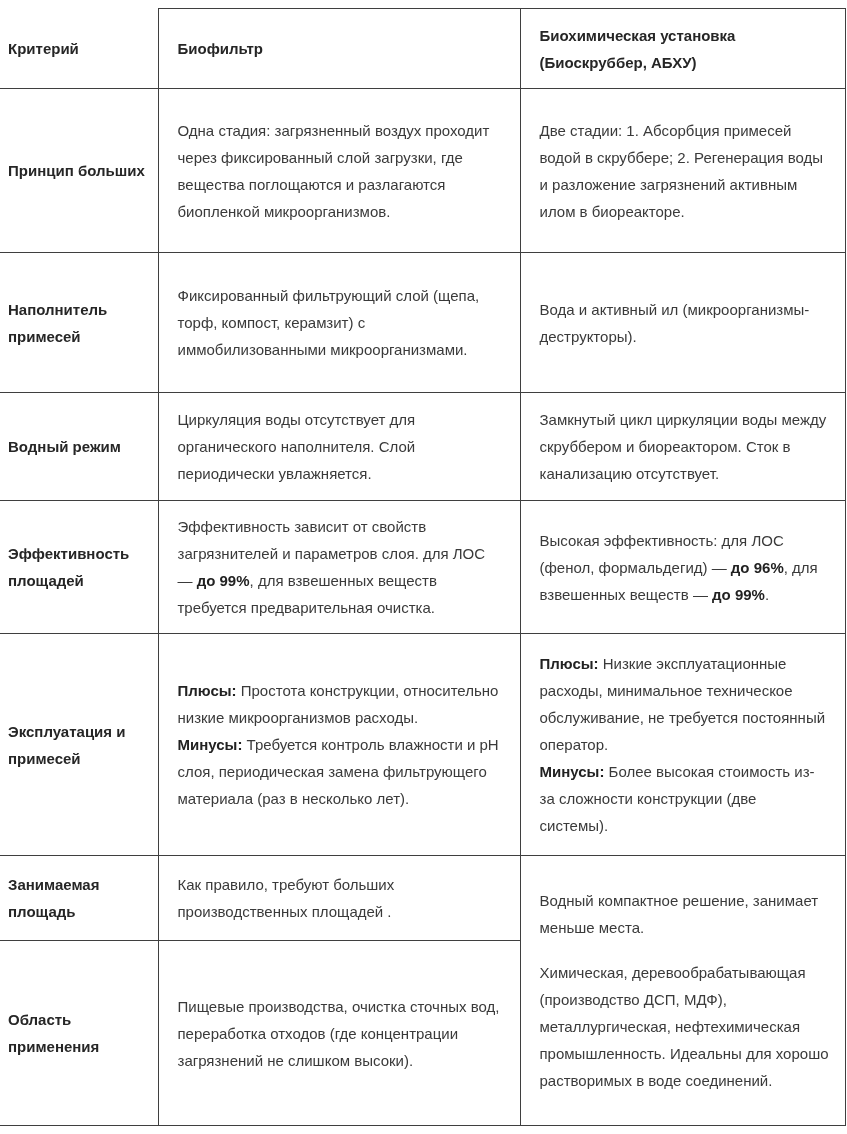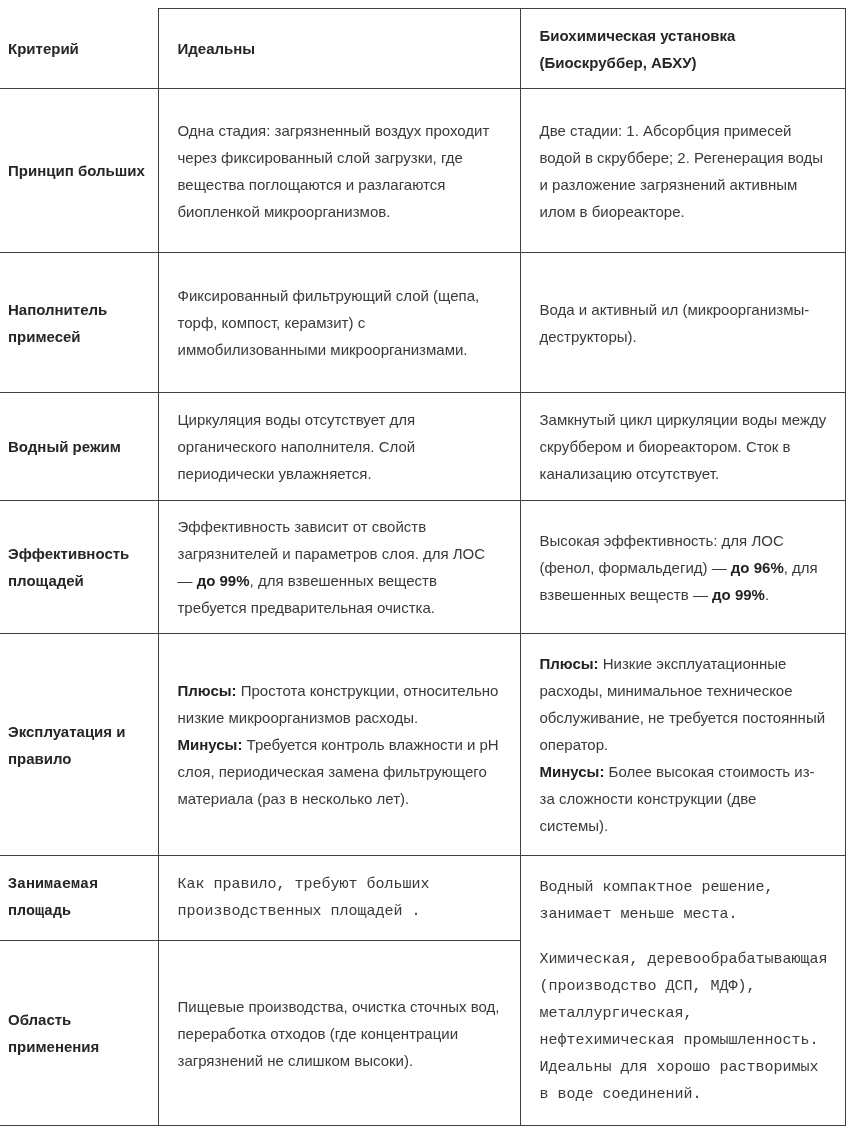--- a/index.html
+++ b/index.html
@@ -48,37 +48,37 @@
   
   .cmp td.gap p + p { margin-top: 18px; }
   .seg-b { font-weight: 700; color: #222222; }
   
   tr.h-head { height: 80px; }
   tr.h-r0 { height: 164px; }
   tr.h-r1 { height: 140px; }
   tr.h-r2 { height: 108px; }
   tr.h-r3 { height: 133px; }
   tr.h-r4 { height: 222px; }
-  tr.h-r5 { height: 85px; font-family: Liberation Mono, monospace; }
+  tr.h-r5 { height: 85px; }
   tr.h-r6 { height: 185px; }
 </style>
 </head>
 <body>
 
 <div class="doc">
   <table class="cmp">
     <colgroup>
       <col style="width:158px">
       <col style="width:362px">
       <col style="width:325px">
     </colgroup>
     <thead>
       <tr class="h-head">
         <th class="c-crit">Критерий</th>
-        <th>Идеальны</th>
+        <th>Биофильтр</th>
         <th>Биохимическая установка (Биоскруббер, АБХУ)</th>
       </tr>
     </thead>
     <tbody>
       <tr class="h-r0">
         <td class="c-crit">Принцип больших</td>
         <td>
             <p><span class="seg">Одна стадия: загрязненный воздух проходит через фиксированный слой загрузки, где вещества поглощаются и разлагаются биопленкой микроорганизмов.</span></p>
           </td>
         <td>
@@ -106,21 +106,21 @@
       <tr class="h-r3">
         <td class="c-crit">Эффективность площадей</td>
         <td>
             <p><span class="seg">Эффективность зависит от свойств загрязнителей и параметров слоя. для ЛОС — </span><span class="seg seg-b">до 99%</span><span class="seg">, для взвешенных веществ требуется предварительная очистка.</span></p>
           </td>
         <td>
             <p><span class="seg">Высокая эффективность: для ЛОС (фенол, формальдегид) — </span><span class="seg seg-b">до 96%</span><span class="seg">, для взвешенных веществ — </span><span class="seg seg-b">до 99%</span><span class="seg">.</span></p>
           </td>
       </tr>
       <tr class="h-r4">
-        <td class="c-crit">Эксплуатация и правило</td>
+        <td class="c-crit">Эксплуатация и примесей</td>
         <td>
             <p><span class="seg seg-b">Плюсы:</span><span class="seg"> Простота конструкции, относительно низкие микроорганизмов расходы.</span></p>
             <p><span class="seg seg-b">Минусы:</span><span class="seg"> Требуется контроль влажности и pH слоя, периодическая замена фильтрующего материала (раз в несколько лет).</span></p>
           </td>
         <td>
             <p><span class="seg seg-b">Плюсы:</span><span class="seg"> Низкие эксплуатационные расходы, минимальное техническое обслуживание, не требуется постоянный оператор.</span></p>
             <p><span class="seg seg-b">Минусы:</span><span class="seg"> Более высокая стоимость из-за сложности конструкции (две системы).</span></p>
           </td>
       </tr>
       <tr class="h-r5">

